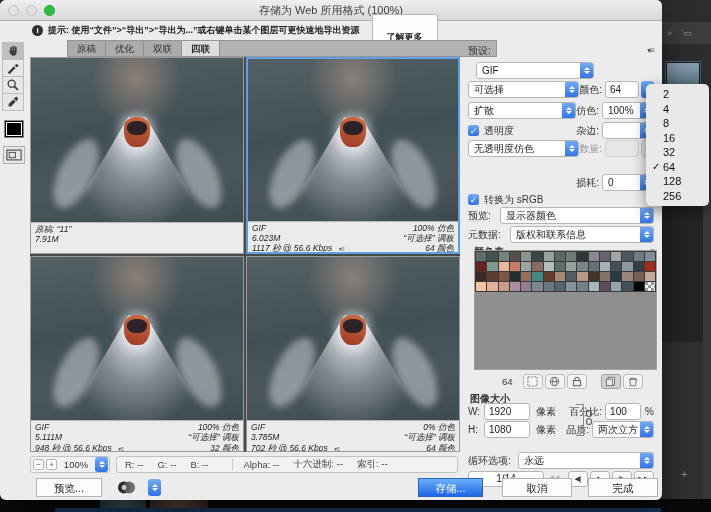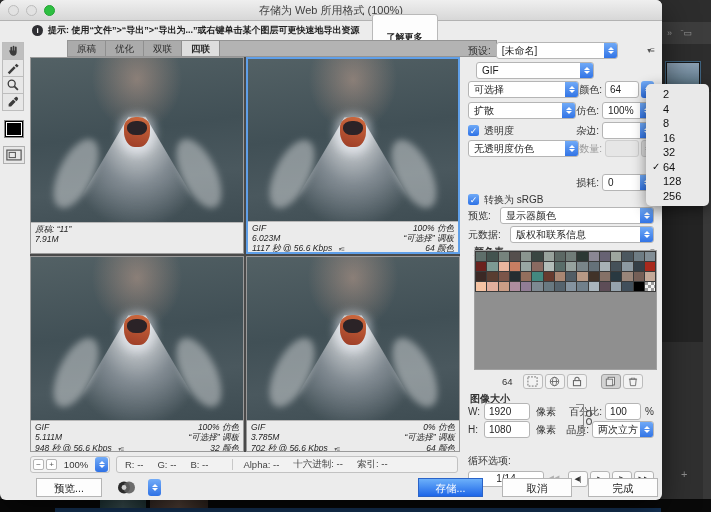--- a/index.html
+++ b/index.html
@@ -304,27 +304,20 @@
             <div>64 颜色</div>
           </div>
         </div>
       </div>
     </div>
 
     <div class="rp">
 
       <div class="row" style="top:42px">
         <span class="rl">预设:</span>
-        <div class="pp" style="width:122px;margin-left:5px">
-          <span>[未命名]</span>
-          <span class="st">
-              <i class="tri-u"></i>
-              <i class="tri-d"></i>
-            </span>
-        </div>
         <span class="pmenu" style="margin-left:auto">▾≡</span>
       </div>
 
       <div class="row" style="top:62px;padding-left:8px">
         <div class="pp" style="width:118px">
           <span>GIF</span>
           <span class="st">
               <i class="tri-u"></i>
               <i class="tri-d"></i>
             </span>
@@ -588,20 +581,27 @@
 
       <div class="lnk"></div>
       <div class="lnk8">
           <i></i>
           <i></i>
         </div>
 
 
       <div class="row" style="top:452px">
         <span class="rl" style="width:50px">循环选项:</span>
+        <div class="pp" style="flex:1">
+          <span>永远</span>
+          <span class="st">
+              <i class="tri-u"></i>
+              <i class="tri-d"></i>
+            </span>
+        </div>
       </div>
 
       <div class="row" style="top:470px">
         <div class="frbox">1/14</div>
         <span class="navb dim" style="margin-left:auto">◀◀</span>
         <button class="navb">◀|</button>
         <button class="navb">▶</button>
         <button class="navb">|▶</button>
         <button class="navb">▶▶</button>
       </div>

